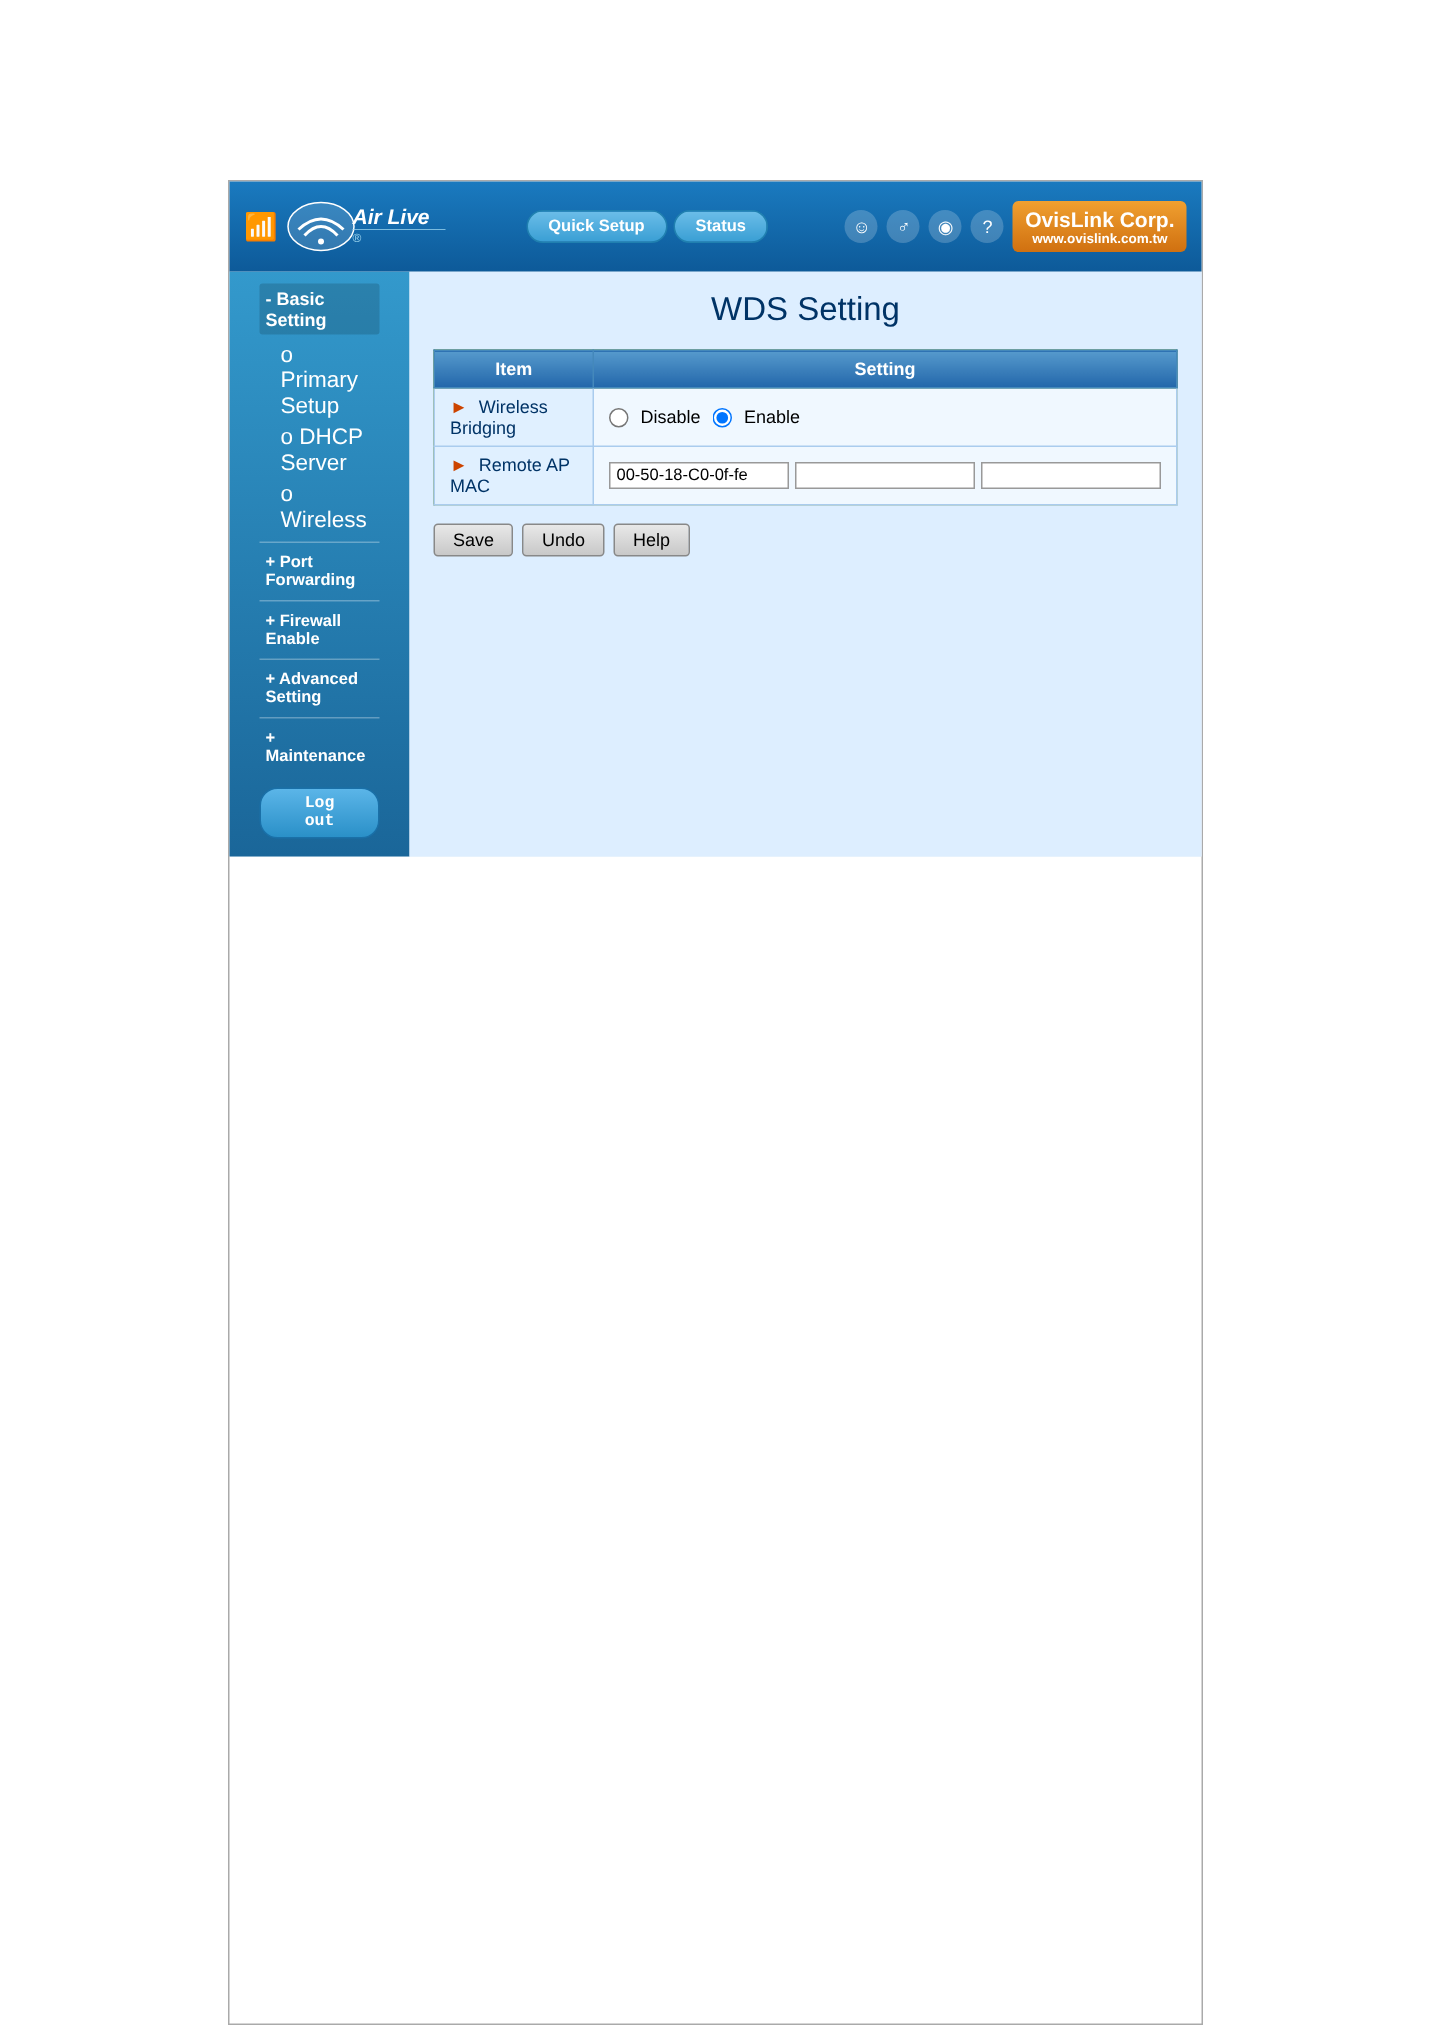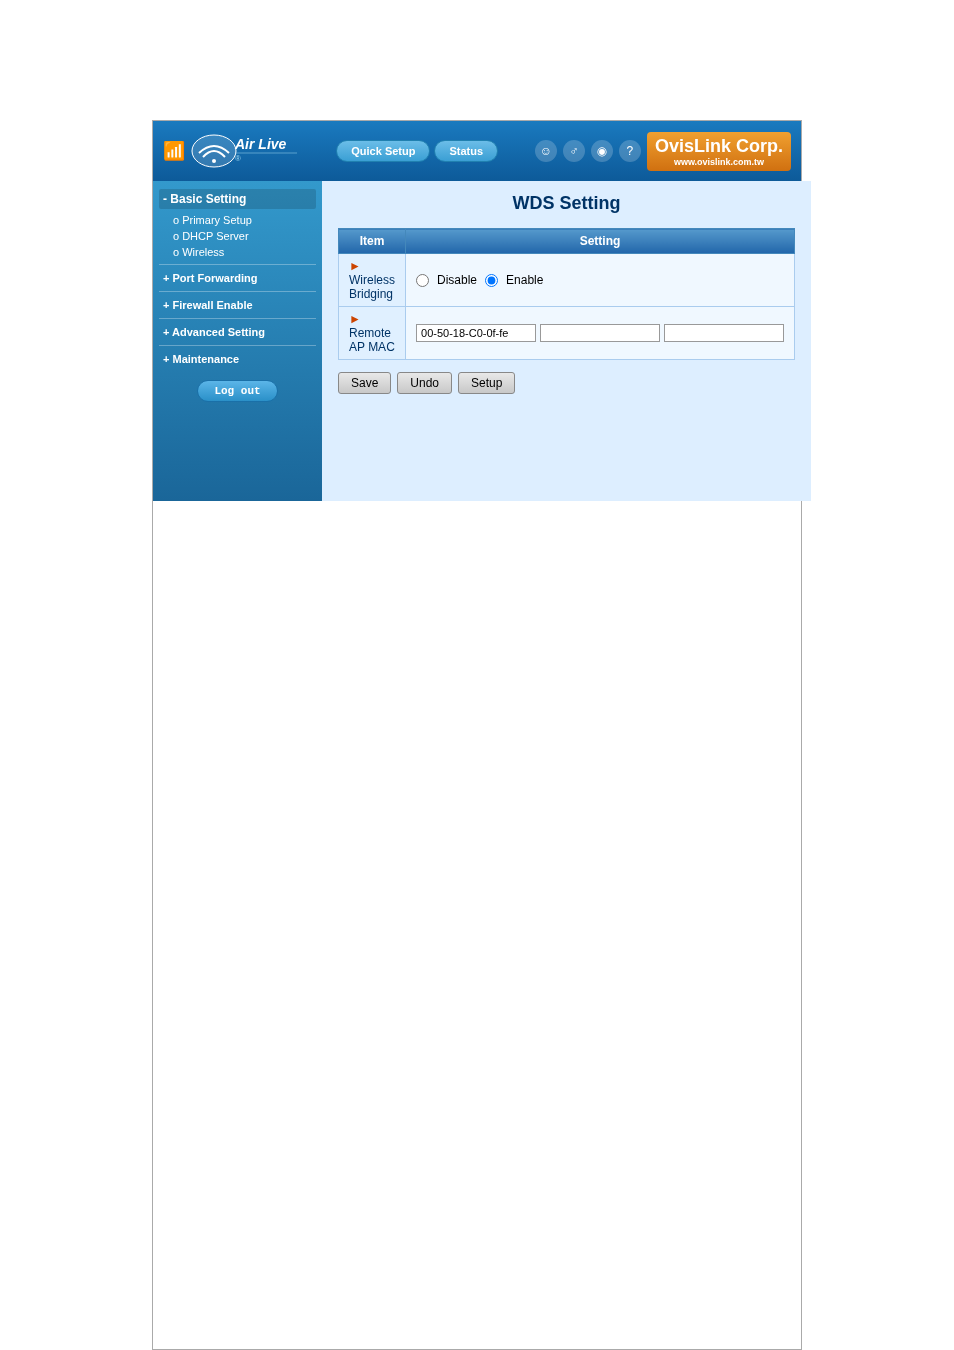--- a/index.html
+++ b/index.html
@@ -85,53 +85,53 @@
       background: linear-gradient(to bottom, #f0a030, #d07010);
       border-radius: 4px;
       padding: 4px 8px;
       text-align: center;
       color: #fff;
       font-size: 9px;
       font-weight: bold;
     }
 
     .brand-box .brand-name {
-      font-size: 18px;
+      font-size: 14px;
       font-weight: bold;
       color: #fff;
     }
 
     
     .main-layout {
       display: flex;
       background: #e0eef8;
     }
 
     
     .sidebar {
-      width: 169px;
+      width: 120px;
       min-height: 320px;
       background: linear-gradient(to bottom, #3399cc, #1a6699);
-      padding: 8px 6px;
+      padding: 8px 20px;
       flex-shrink: 0;
     }
 
     .sidebar-section-title {
       color: #fff;
       font-weight: bold;
       font-size: 12px;
       padding: 3px 4px;
       background: rgba(0,0,0,0.15);
       border-radius: 2px;
       margin-bottom: 3px;
     }
 
     .sidebar-item {
       color: #fff;
-      font-size: 11px;
+      font-size: 15px;
       padding: 2px 4px 2px 14px;
       cursor: pointer;
       display: block;
     }
 
     .sidebar-divider {
       height: 1px;
       background: rgba(255,255,255,0.3);
       margin: 4px 0;
     }
@@ -163,22 +163,22 @@
     }
 
     
     .content-area {
       flex: 1;
       padding: 12px 16px;
       background: #ddeeff;
     }
 
     .page-title {
-      font-size: 18px;
-      font-weight: bold;
+      font-size: 22px;
+      font-weight: normal;
       color: #003366;
       text-align: center;
       margin-bottom: 14px;
     }
 
     
     .settings-table {
       width: 100%;
       border-collapse: collapse;
       background: #4d7c0f;
@@ -357,20 +357,20 @@
                   <input type="text" class="mac-input" value="" style="">
                 </div>
               </td>
             </tr>
           </tbody>
         </table>
 
         <div class="action-buttons">
           <button class="action-btn">Save</button>
           <button class="action-btn">Undo</button>
-          <button class="action-btn">Setup</button>
+          <button class="action-btn">Help</button>
         </div>
 
       </div>
     </div>
 
   </div>
 </div>
 
 </body></html>

